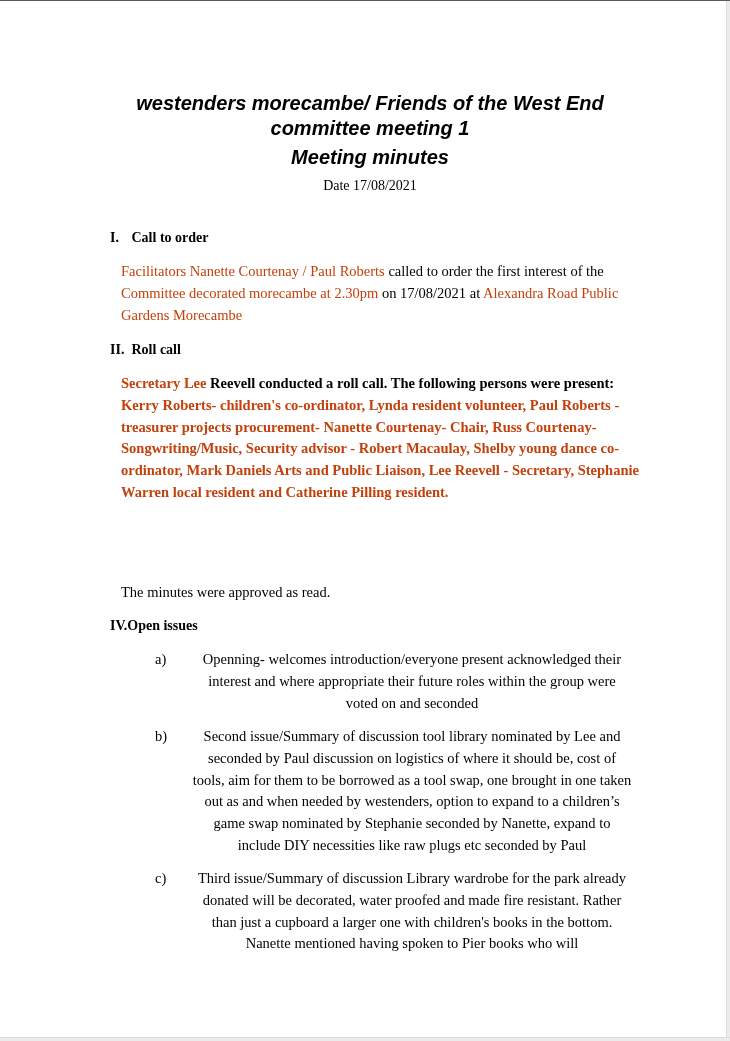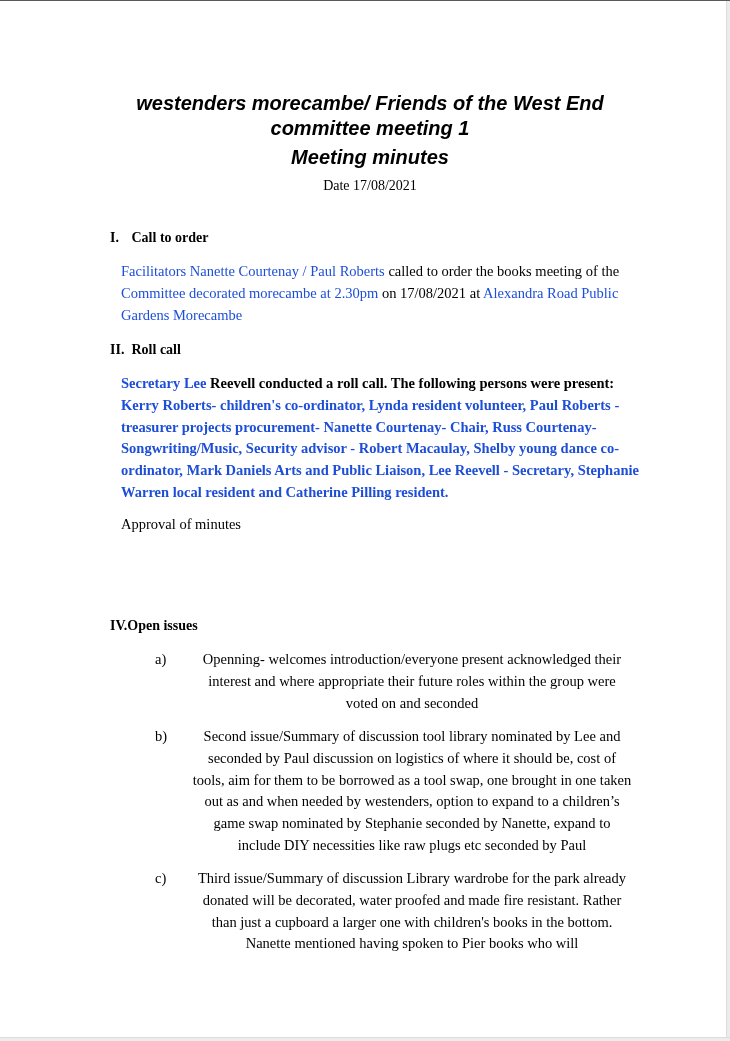--- a/index.html
+++ b/index.html
@@ -31,21 +31,21 @@
   .heading .num { display: inline-block; }
   .h1 { top: 228px; }
   .h1 .num { width: 18px; }
   .h2 { top: 340px; }
   .h2 .num { width: 18px; }
   .h4 { top: 616px; }
 
   .para {
     position: absolute; left: 121px; width: 520px; font-size: 14.5px; line-height: 21.8px; color: #000;
   }
-  .gray { color: #1d4ed8; }
+  .gray { color: #c2410c; }
   .p1 { top: 260px; }
   .p2 { top: 372px; font-weight: bold; }
   .p3 { top: 513px; }
   .p4 { top: 547px; }
   .p5 { top: 581px; }
 
   .item { position: absolute; left: 155px; width: 480px; font-size: 14.5px; line-height: 21.8px; color: #000; }
   .item .marker { position: absolute; left: 0; top: 0; }
   .item .text { position: absolute; left: 37px; width: 440px; text-align: center; }
   .ia { top: 648px; }
@@ -63,29 +63,29 @@
 
   <div class="title t1">westenders morecambe/ Friends of the West End</div>
   <div class="title t2">committee meeting 1</div>
   <div class="title t3">Meeting minutes</div>
   <div class="date">Date 17/08/2021</div>
 
   <div class="heading h1">
     <span class="num">I.</span>
     <span>Call to order</span>
   </div>
-  <div class="para p1"><span class="gray">Facilitators Nanette Courtenay / Paul Roberts</span><span> called to order the books meeting of the </span><span class="gray">Committee decorated morecambe</span><span class="gray"> at 2.30pm</span><span> on 17/08/2021 at </span><span class="gray">Alexandra Road Public Gardens Morecambe</span></div>
+  <div class="para p1"><span class="gray">Facilitators Nanette Courtenay / Paul Roberts</span><span> called to order the first interest of the </span><span class="gray">Committee decorated morecambe</span><span class="gray"> at 2.30pm</span><span> on 17/08/2021 at </span><span class="gray">Alexandra Road Public Gardens Morecambe</span></div>
 
   <div class="heading h2">
     <span class="num">II.</span>
     <span>Roll call</span>
   </div>
   <div class="para p2"><span class="gray">Secretary Lee</span><span> Reevell conducted a roll call. The following persons were present: </span><span class="gray">Kerry Roberts- children's co-ordinator, Lynda resident volunteer, Paul Roberts - treasurer projects procurement- Nanette Courtenay- Chair,  Russ Courtenay- Songwriting/Music, Security advisor - Robert Macaulay, Shelby young dance co-ordinator, Mark Daniels Arts and Public Liaison, Lee Reevell - Secretary, Stephanie Warren local resident and Catherine Pilling resident.</span></div>
 
-  <div class="para p3">Approval of minutes</div>
+  <div class="para p5">The minutes were approved as read.</div>
 
   <div class="heading h4">
     <span>IV.</span><span>Open issues</span>
   </div>
 
   <div class="item ia">
     <span class="marker">a)</span>
     <span class="text">Openning- welcomes introduction/everyone present acknowledged their interest and where appropriate their future roles within the group were voted on and seconded</span>
   </div>
   <div class="item ib">

